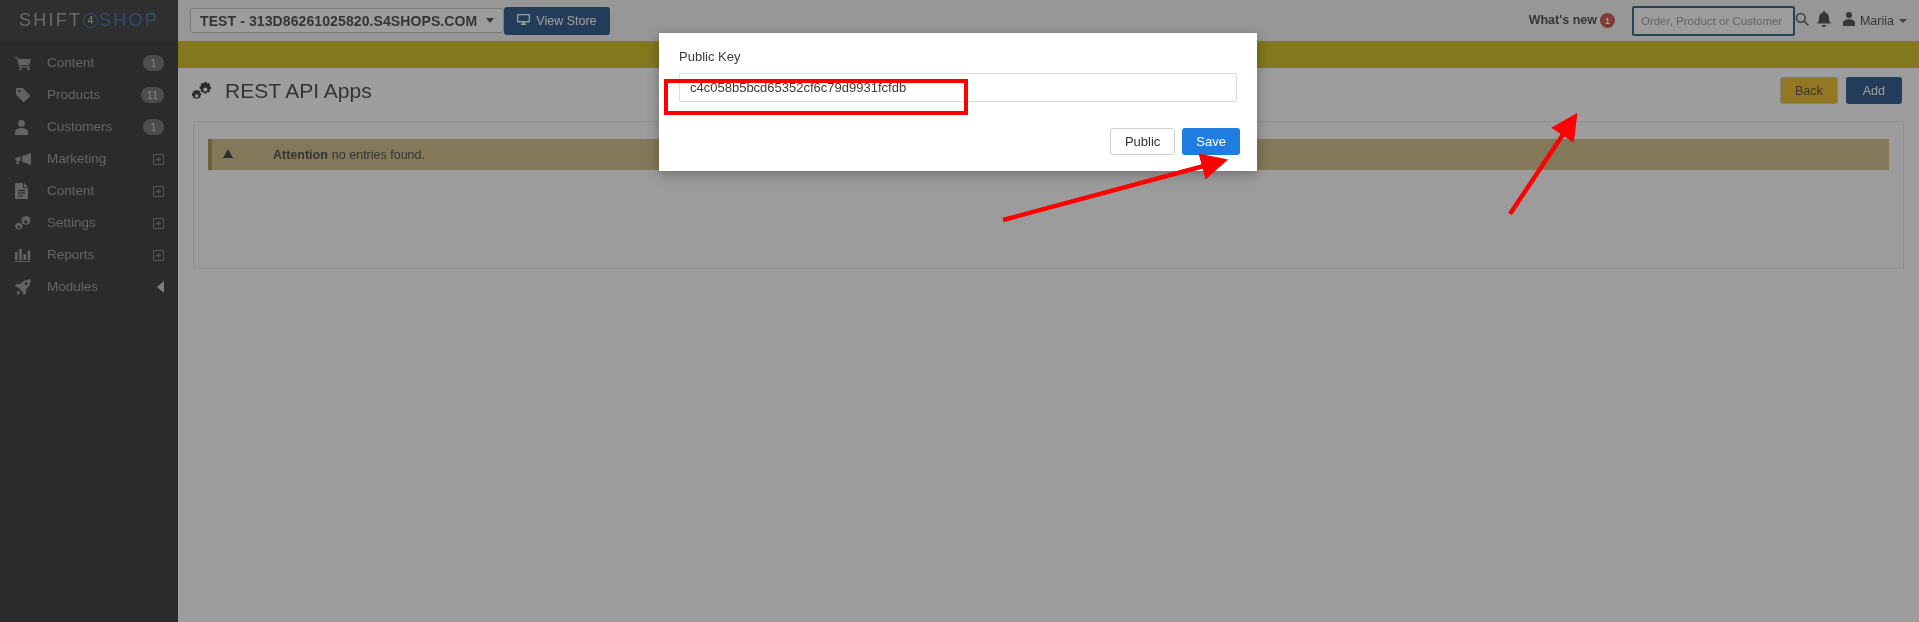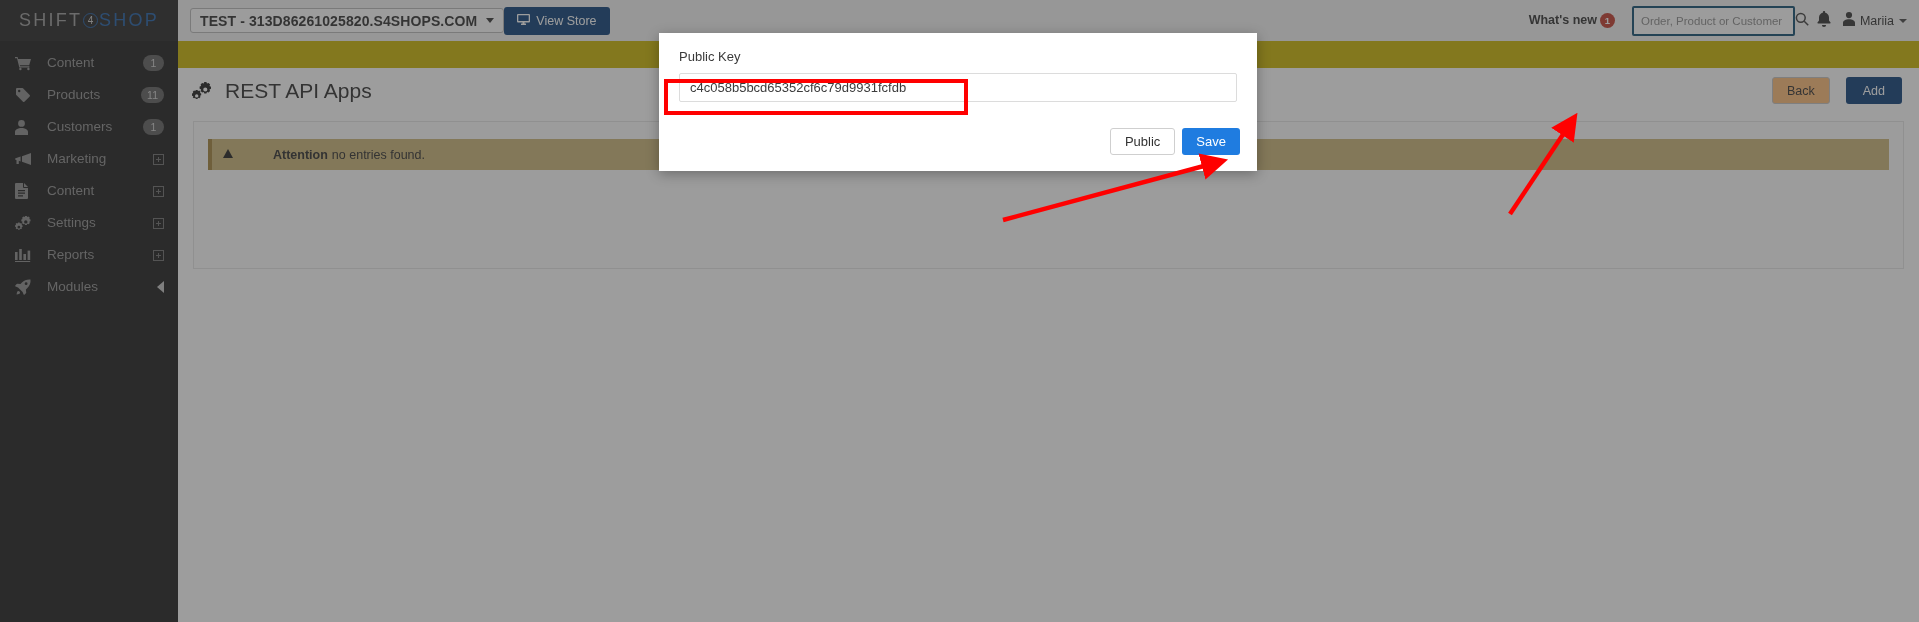--- a/index.html
+++ b/index.html
@@ -178,26 +178,26 @@
     height: 45px; display: flex; align-items: center;
     padding: 0 17px 0 14px;
   }
   .page-title {
     display: flex; align-items: center;
     font-size: 21px; color: #2b2b2b; font-weight: 400;
   }
   .page-title .gear-ic { margin-right: 12px; display: flex; }
   .page-actions { margin-left: auto; display: flex; align-items: center; }
   .btn-back {
-    height: 27px; border: 1px solid #c2c2c2; background: #fdba74;
+    height: 27px; border: 1px solid #c2c2c2; background: #eab308;
     border-radius: 3px; font-size: 12.5px; color: #2d2d2d;
     display: flex; align-items: center; padding: 0 14px; cursor: pointer;
   }
   .btn-add {
-    margin-left: 16px; height: 27px; background: #0a3d77; color: #fff;
+    margin-left: 8px; height: 27px; background: #0a3d77; color: #fff;
     border-radius: 3px; font-size: 12.5px;
     display: flex; align-items: center; padding: 0 17px; cursor: pointer;
   }
   .panel {
     margin: 8px 15px 0 15px;
     background: #fcfcfc; border: 1px solid #e4e4e4;
     height: 148px; padding: 17px 14px;
   }
   .alert-attention {
     height: 31px; background: #cbb577;

